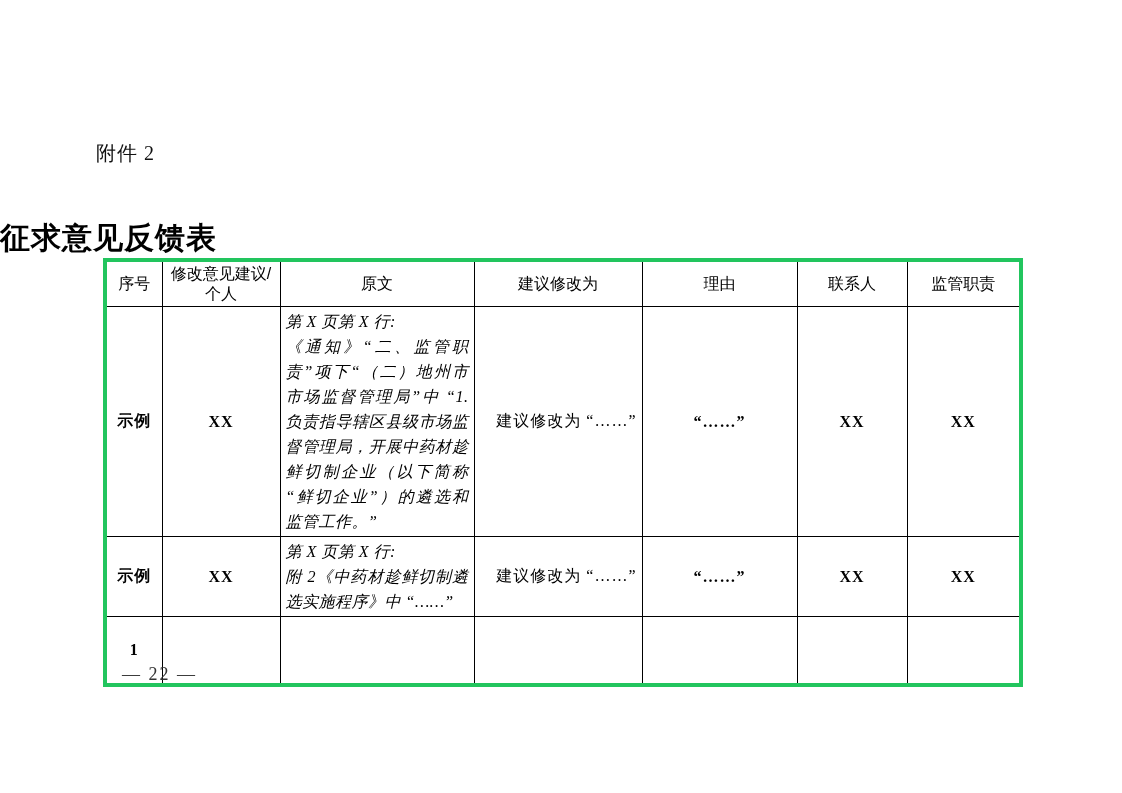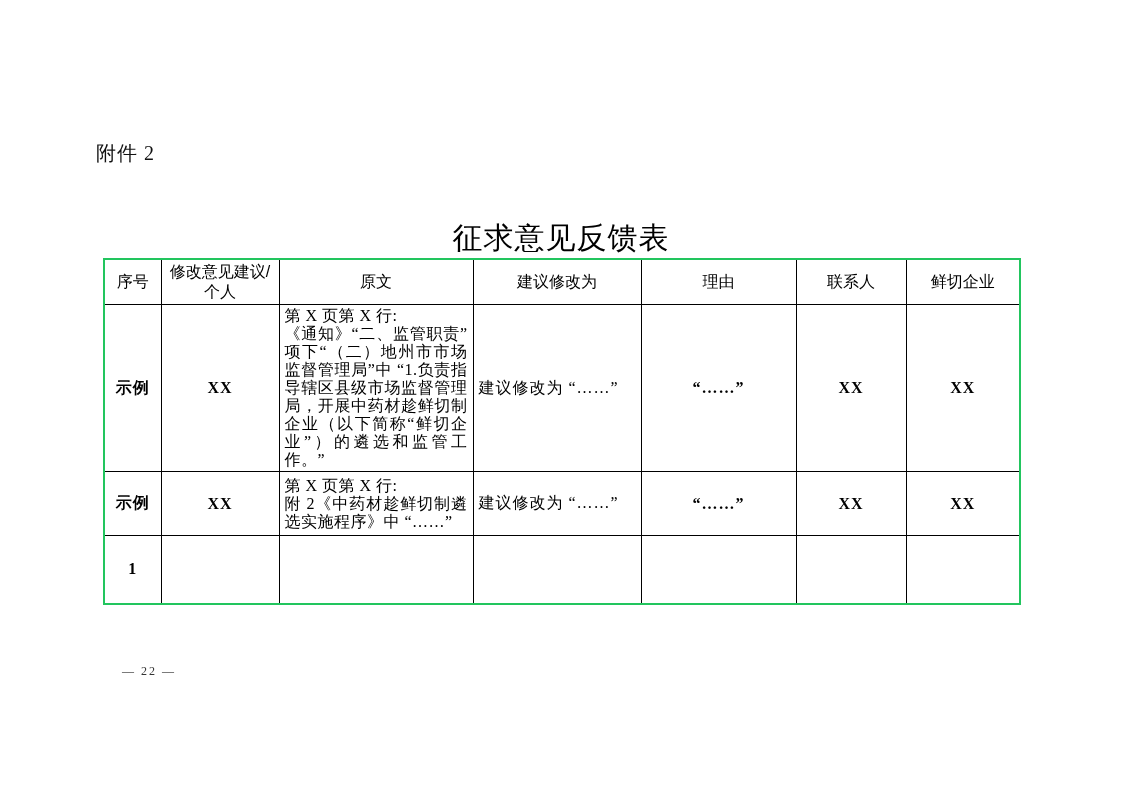--- a/index.html
+++ b/index.html
@@ -22,34 +22,34 @@
     top: 140px;
     font-size: 20px;
     letter-spacing: 1px;
     color: #111;
   }
   .doc-title {
     position: absolute;
     left: 0;
     top: 218px;
     width: 1122px;
-    text-align: center;
+    text-align: left;
     font-size: 30px;
-    font-weight: normal;
+    font-weight: bold;
     letter-spacing: 1px;
     color: #000;
   }
   table.feedback-table {
     position: absolute;
     left: 103px;
     top: 258px;
     width: 916px;
     border-collapse: collapse;
     table-layout: fixed;
-    border: 2px solid #22c55e;
+    border: 4px solid #22c55e;
     font-size: 16px;
   }
   table.feedback-table th,
   table.feedback-table td {
     border: 1px solid #000;
     padding: 2px 5px;
     vertical-align: middle;
     overflow: hidden;
   }
   table.feedback-table th {
@@ -61,37 +61,38 @@
     height: 38px;
   }
   td.cell-center {
     text-align: center;
     letter-spacing: 1px;
     font-weight: bold;
   }
   td.cell-original {
     text-align: justify;
     white-space: pre-line;
-    line-height: 18px;
+    line-height: 25px;
     letter-spacing: 0.5px;
     padding: 3px 6px;
+    font-style: italic;
   }
   td.cell-suggestion {
-    text-align: left;
+    text-align: right;
     letter-spacing: 1px;
     padding-left: 7px;
   }
   tr.row-example-1 { height: 164px; }
   tr.row-example-2 { height: 64px; }
   tr.row-blank     { height: 68px; }
   .page-number {
     position: absolute;
     left: 122px;
     top: 664px;
-    font-size: 12px;
+    font-size: 18px;
     letter-spacing: 2px;
     color: #333;
   }
 </style>
 </head>
 <body>
 
 <div class="page">
 
   <div class="attachment-label">附件 2</div>
@@ -109,21 +110,21 @@
       <col style="width:114px">
     </colgroup>
     <thead>
       <tr>
         <th>序号</th>
         <th>修改意见建议/个人</th>
         <th>原文</th>
         <th>建议修改为</th>
         <th>理由</th>
         <th>联系人</th>
-        <th>鲜切企业</th>
+        <th>监管职责</th>
       </tr>
     </thead>
     <tbody>
       <tr class="row-example-1">
         <td class="cell-center">示例</td>
         <td class="cell-center">XX</td>
         <td class="cell-original">第 X 页第 X 行:
 《通知》“二、监管职责”项下“（二）地州市市场监督管理局”中 “1.负责指导辖区县级市场监督管理局，开展中药材趁鲜切制企业（以下简称“鲜切企业”）的遴选和监管工作。”</td>
         <td class="cell-suggestion">建议修改为 “……”</td>
         <td class="cell-center">“……”</td>

